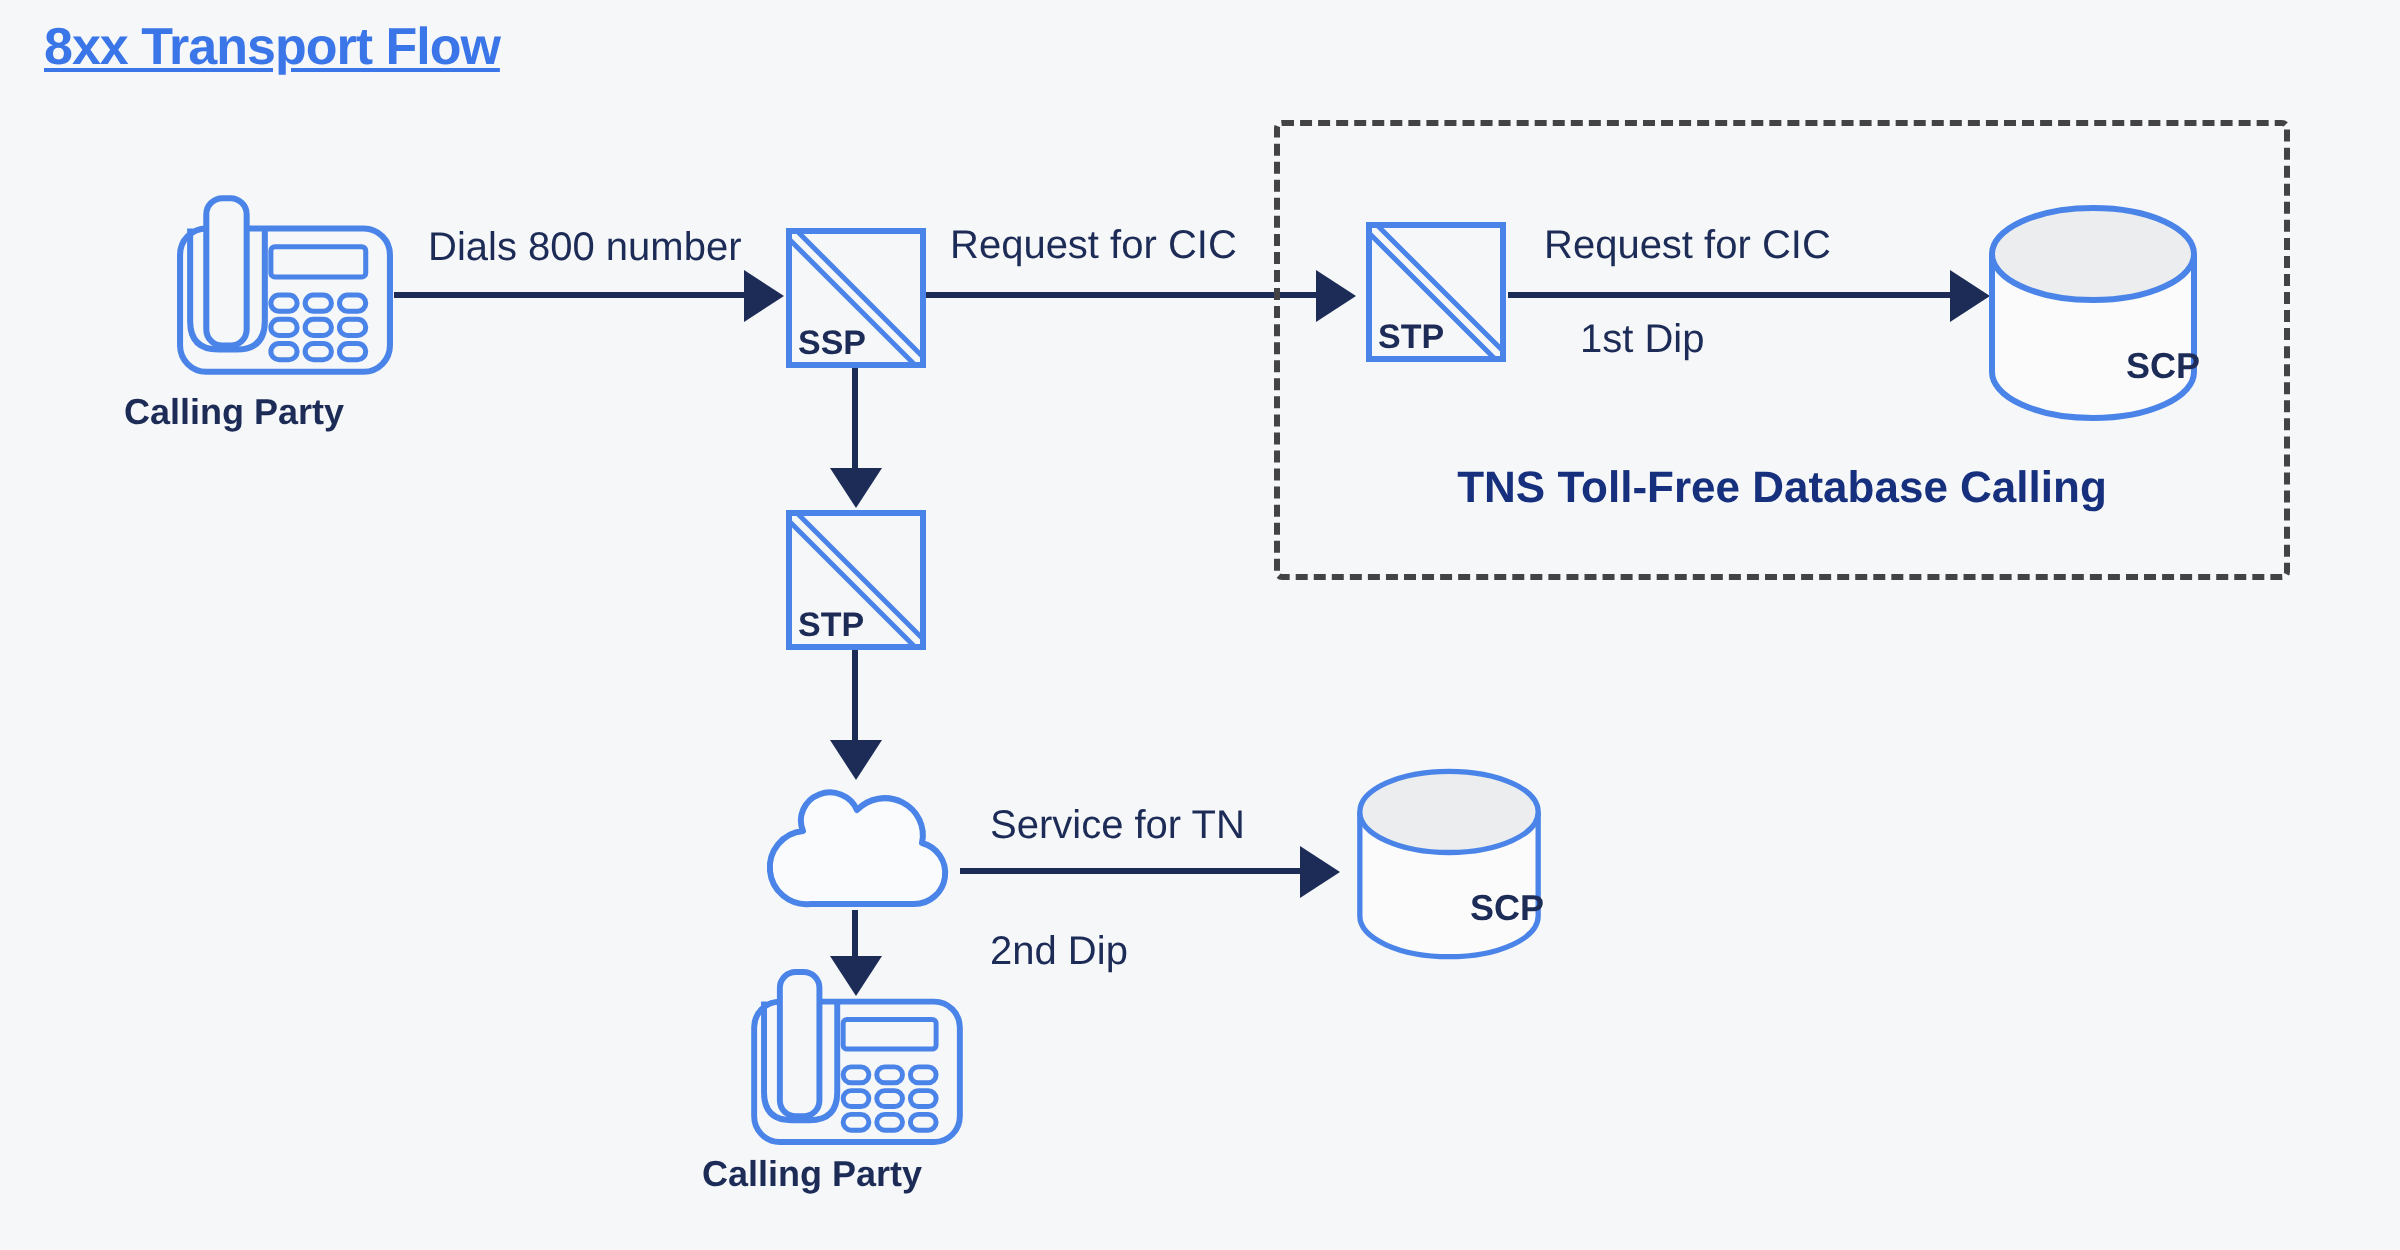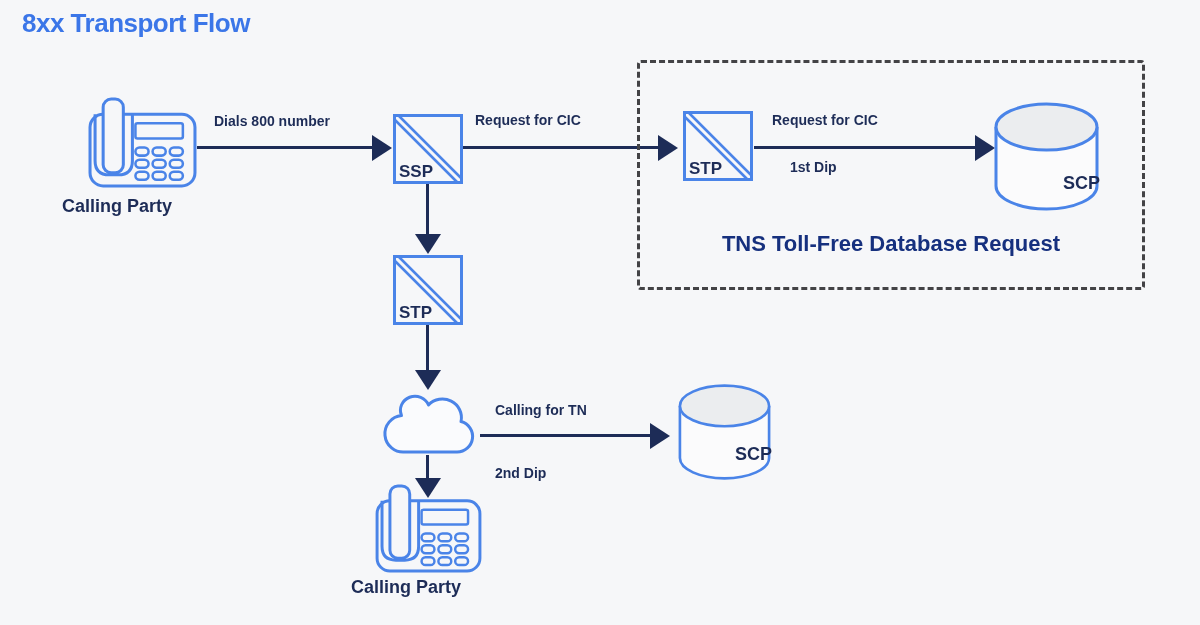--- a/index.html
+++ b/index.html
@@ -18,23 +18,24 @@
     background: var(--background);
     position: relative;
     overflow: hidden;
   }
   .abs { position: absolute; }
   .page-title {
     left: 22px; top: 8px;
     font-size: 26px; font-weight: 700;
     letter-spacing: -0.5px;
     color: var(--title-blue);
+    text-decoration: underline;
   }
   .edge-label {
-    font-size: 14px; font-weight: 700;
+    font-size: 20px; font-weight: 400;
     color: var(--navy);
     white-space: nowrap;
   }
   .node-caption {
     font-size: 18px; font-weight: 700;
     color: var(--navy);
     text-align: left;
     white-space: nowrap;
   }
   .icon { color: var(--icon-blue); display: block; }
@@ -138,21 +139,21 @@
   <span class="sqlabel">SSP</span>
 </div>
 
 <div class="abs edge-label" style="left:475px; top:112px;">Request for CIC</div>
 <div class="abs harrow" style="left:463px; top:135px; width:215px; height:26px;">
   <div class="line"></div>
   <div class="head"></div>
 </div>
 
 <div class="abs group-box" style="left:637px; top:60px; width:508px; height:230px;"></div>
-<div class="abs group-title" style="left:652px; top:231px; width:478px;">TNS Toll-Free Database Request</div>
+<div class="abs group-title" style="left:652px; top:231px; width:478px;">TNS Toll-Free Database Calling</div>
 
 <div class="abs sqnode" style="left:683px; top:111px;">
   <svg class="icon" width="70" height="70" viewBox="0 0 70 70">
     <use href="#sq-shape"></use>
   </svg>
   <span class="sqlabel">STP</span>
 </div>
 
 <div class="abs edge-label" style="left:772px; top:112px;">Request for CIC</div>
 <div class="abs edge-label" style="left:790px; top:159px;">1st Dip</div>
@@ -184,21 +185,21 @@
   <div class="line"></div>
   <div class="head"></div>
 </div>
 
 <div class="abs" style="left:378px; top:391px;">
   <svg class="icon" width="104" height="65" viewBox="0 0 104 65">
     <use href="#cloud-shape"></use>
   </svg>
 </div>
 
-<div class="abs edge-label" style="left:495px; top:402px;">Calling for TN</div>
+<div class="abs edge-label" style="left:495px; top:402px;">Service for TN</div>
 <div class="abs edge-label" style="left:495px; top:449px;margin-top:16px;">2nd Dip</div>
 <div class="abs harrow" style="left:480px; top:423px; width:190px; height:26px;">
   <div class="line"></div>
   <div class="head"></div>
 </div>
 
 <div class="abs cylnode" style="left:677px; top:383px; width:95px; height:98px;">
   <svg class="icon" width="95" height="98" viewBox="0 0 107 111">
     <use href="#cyl-shape"></use>
   </svg>

